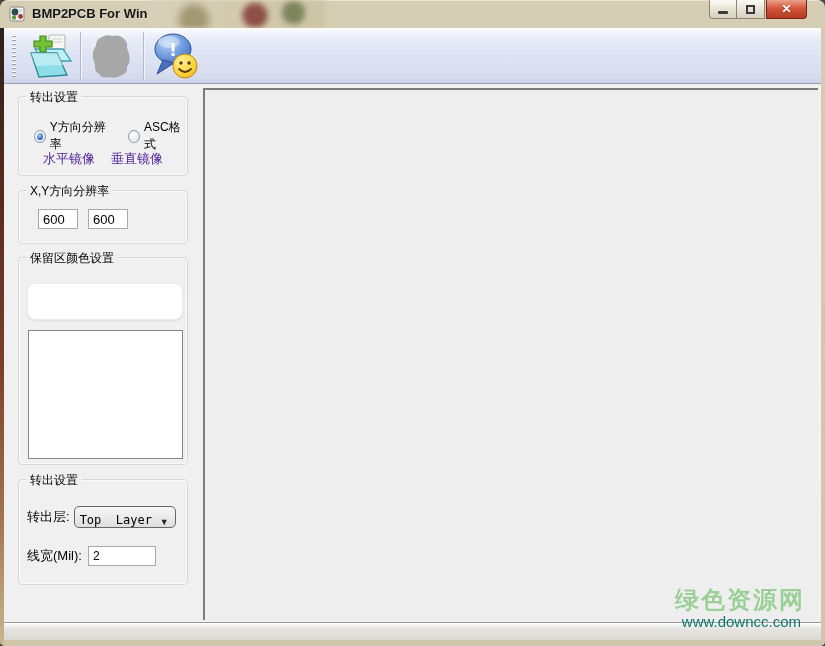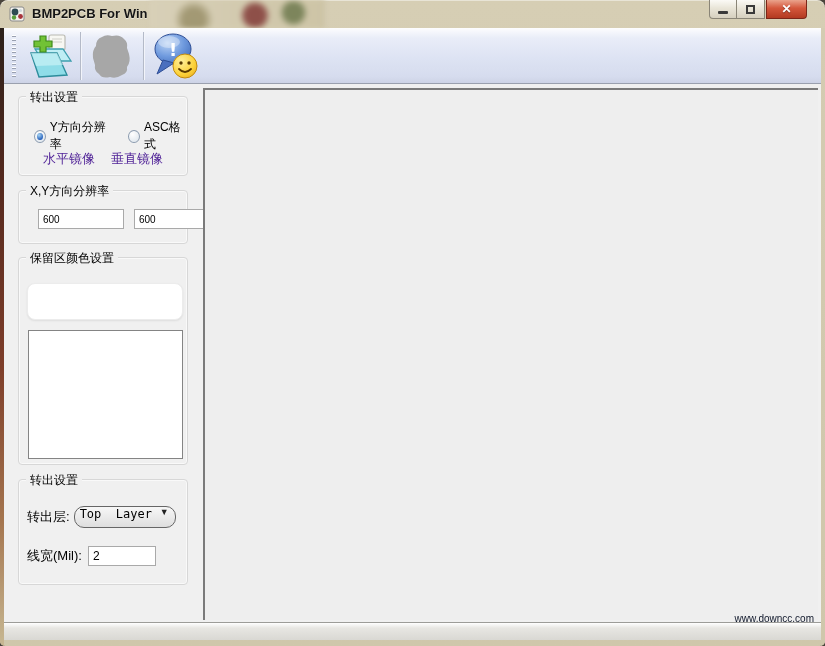--- a/index.html
+++ b/index.html
@@ -107,40 +107,40 @@
   .radio[data-checked="true"]::after {
     content:""; position:absolute; inset:2px; border-radius:50%;
     background:radial-gradient(circle at 35% 30%, #a6d4f2, #2a64be 70%);
   }
   .radio-label { font-size:12px; color:#000; }
   .mirror-row { position:absolute; top:53px; left:24px; display:flex; gap:16px; }
   .mirror-btn { font-size:13px; color:#4c1d95; background:none; border:none; cursor:pointer; font-family:inherit;text-align:right; }
   
   .res-row { position:absolute; top:18px; left:19px; display:flex; gap:10px; }
   .res-input {
-    width:86px; height:20px; border:1px solid #a9a9a9; background:#fff;
-    font-size:10px; padding:0 4px; font-family:inherit;
+    width:40px; height:20px; border:1px solid #a9a9a9; background:#fff;
+    font-size:13px; padding:0 4px; font-family:inherit;
   }
   
   .color-btn {
     position:absolute; top:25px; left:8px; width:156px; height:37px;
     background:#fff; border:1px solid #ececec; border-radius:8px; cursor:pointer;
     box-shadow:0 1px 2px rgba(0,0,0,.08);
   }
   .color-list {
     position:absolute; top:72px; left:9px; width:155px; height:129px;
     background:#fff; border:1px solid #848484;
   }
   
   .layer-row { position:absolute; top:26px; left:8px; display:flex; align-items:center; }
   .layer-label { font-size:13px; color:#000; margin-right:4px; white-space:nowrap; }
   .layer-select {
-    width:102px; height:22px; border:1px solid #666; border-radius:10px;
+    width:102px; height:22px; border:1px solid #666; border-radius:5px;
     background:linear-gradient(180deg,#f7f7f7,#dedede);
-    display:flex; align-items:flex-start; cursor:pointer;
+    display:flex; align-items:flex-end; cursor:pointer;
   }
   .layer-value {
     flex:1; font-family:"DejaVu Sans Mono", monospace; font-size:12px;
     padding-left:5px; white-space:pre; color:#000;
   }
   .dd-arrow { font-size:9px; color:#222; margin-right:6px; }
   .lw-row { position:absolute; top:66px; left:8px; display:flex; align-items:center; }
   .lw-label { font-size:13px; color:#000; margin-right:6px; white-space:nowrap; }
   .lw-input {
     width:68px; height:20px; border:1px solid #a9a9a9; background:#fff;
@@ -152,22 +152,22 @@
     border-top:1px solid #9c9c98;
     background:linear-gradient(180deg,#ffffff,#e7e6e2 30%,#d9d8d3);
   }
   
   .wm1 {
     position:absolute; right:16px; top:556px; z-index:6;
     font-size:24px; font-weight:700; letter-spacing:2px; color:#9bcf97;
     text-shadow:0 0 1px rgba(255,255,255,.8);
   }
   .wm2 {
-    position:absolute; right:7px; top:585px; z-index:6;
-    font-size:10px; color:#0f172a;
+    position:absolute; right:20px; top:585px; z-index:6;
+    font-size:15px; color:#0f766e;
   }
 </style>
 </head>
 <body>
 
 <div class="window">
 
   <div class="titlebar">
     <div class="title-glass"></div>
     <div class="app-icon">
@@ -297,16 +297,17 @@
           </div>
         </div>
 
       </div>
 
       <div class="main-area"></div>
     </div>
 
     <div class="statusbar"></div>
 
+    <div class="wm1">绿色资源网</div>
     <div class="wm2">www.downcc.com</div>
 
   </div>
 </div>
 
 </body></html>

